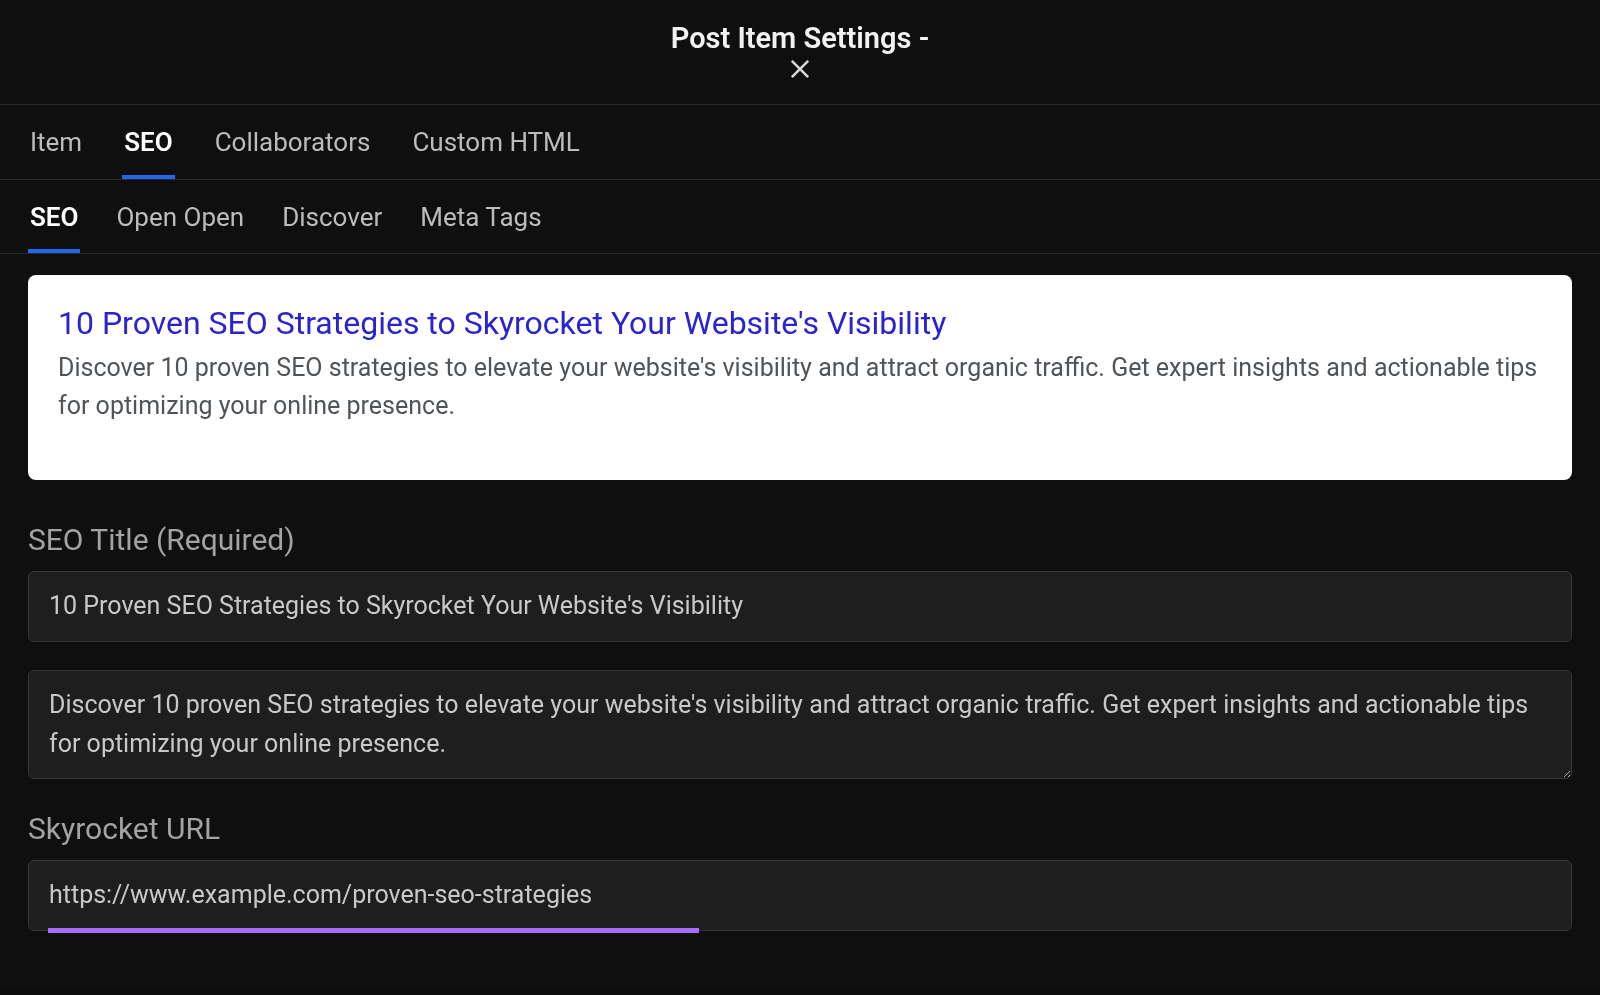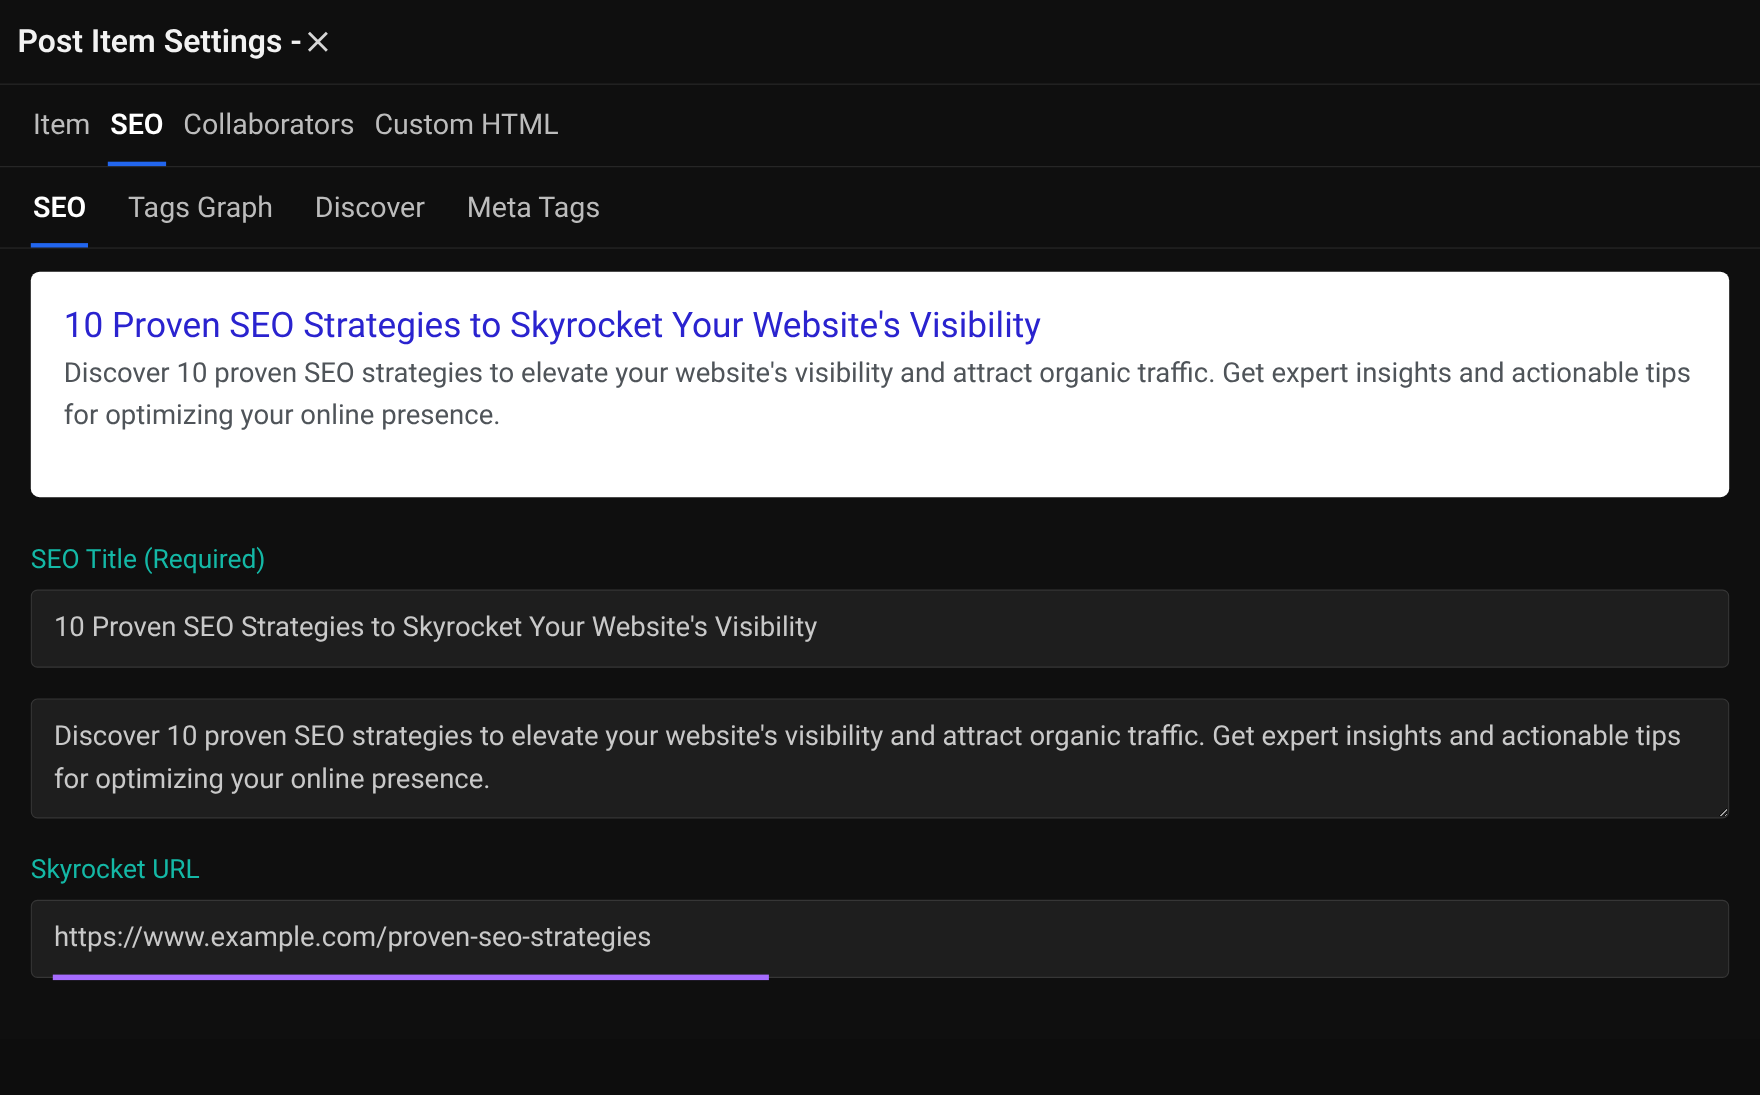--- a/index.html
+++ b/index.html
@@ -17,23 +17,25 @@
     }
     .outer {
       padding: 0;
     }
     .panel {
       background: #0f0f0f;
       width: 100%;
     }
     .header {
       display: flex;
+      justify-content: space-between;
       align-items: center;
-      padding: 21px 28px 21px 16px;
+      padding: 21px 28px 21px 28px;
       border-bottom: 1px solid #2a2a2a;
+      flex-direction: column;
     }
     .title {
       font-size: 29px;
       font-weight: 600;
       color: #f2f2f2;
     }
     .close-icon {
       width: 28px;
       height: 28px;
       cursor: pointer;
@@ -42,21 +44,21 @@
     }
     .close-icon svg {
       width: 100%;
       height: 100%;
       stroke: currentColor;
       stroke-width: 2.2;
       fill: none;
     }
     .tabs {
       display: flex;
-      gap: 14px;
+      gap: 38px;
       padding: 0 28px;
       border-bottom: 1px solid #2a2a2a;
     }
     .tab {
       padding: 22px 2px 18px 2px;
       font-size: 26px;
       color: #bcbcbc;
       cursor: pointer;
       border-bottom: 4px solid transparent;
     }
@@ -101,22 +103,22 @@
     }
     .preview-desc {
       color: #4f5459;
       font-size: 25px;
       line-height: 1.5;
     }
     .field {
       margin-bottom: 28px;
     }
     .field-label {
-      font-size: 24px;
-      color: #14b8a6;
+      font-size: 30px;
+      color: #a3a3a3;
       margin-bottom: 14px;
       display: block;
     }
     .field-input, .field-textarea {
       width: 100%;
       background: #1e1e1e;
       border: 1px solid #363636;
       border-radius: 6px;
       padding: 15px 20px;
       font-size: 25px;
@@ -160,21 +162,21 @@
 
     <div class="tabs">
       <div class="tab">Item</div>
       <div class="tab active">SEO</div>
       <div class="tab">Collaborators</div>
       <div class="tab">Custom HTML</div>
     </div>
 
     <div class="subtabs">
       <div class="subtab active">SEO</div>
-      <div class="subtab">Tags Graph</div>
+      <div class="subtab">Open Open</div>
       <div class="subtab">Discover</div>
       <div class="subtab">Meta Tags</div>
     </div>
 
     <div class="content">
 
       <div class="preview-card">
         <div class="preview-title">10 Proven SEO Strategies to Skyrocket Your Website's Visibility</div>
         <div class="preview-desc">Discover 10 proven SEO strategies to elevate your website's visibility and attract organic traffic. Get expert insights and actionable tips for optimizing your online presence.</div>
       </div>

